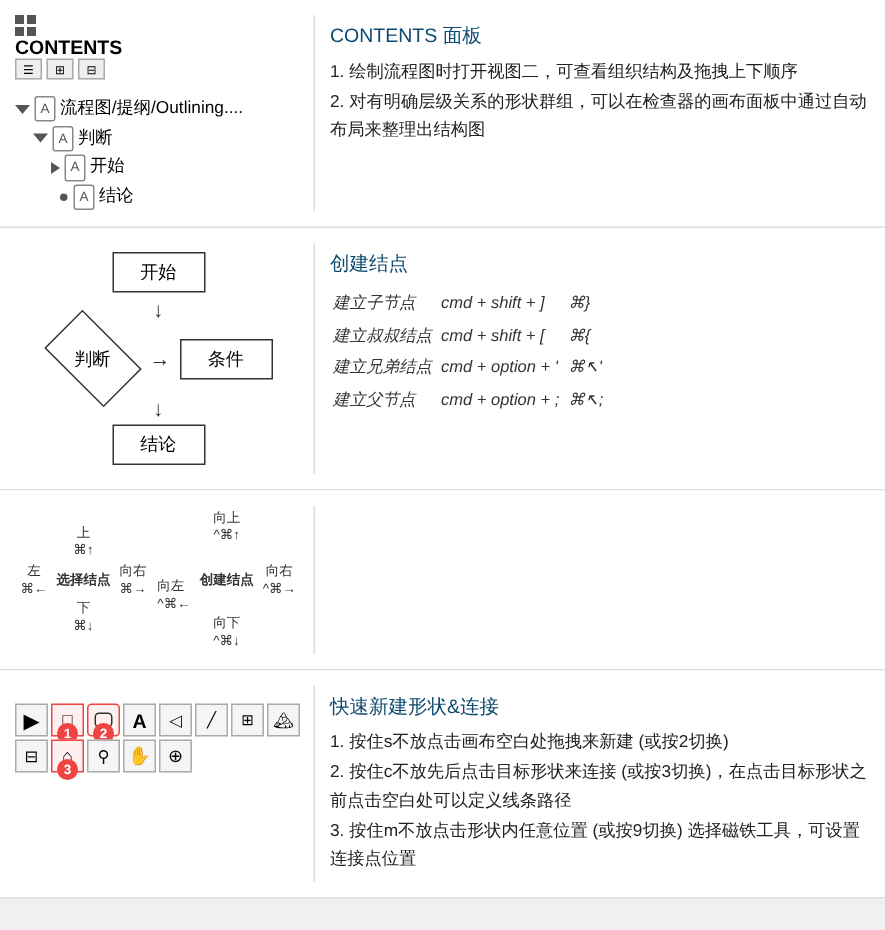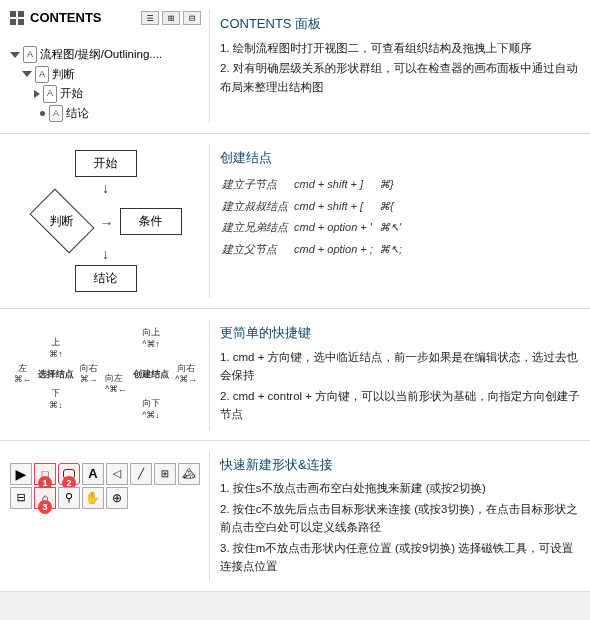--- a/index.html
+++ b/index.html
@@ -27,22 +27,23 @@
     .right-panel {
       flex: 1;
       padding: 4px 0;
       font-size: 11.5px;
       line-height: 1.6;
       color: #222;
     }
     
     .contents-header {
       display: flex;
-      align-items: flex-end;
-      margin-bottom: 20px;
+      align-items: flex-start;
+      margin-bottom: 10px;
+      flex-direction: column;
     }
     .contents-icon {
       display: inline-grid;
       grid-template-columns: repeat(2,6px);
       gap: 2px;
       margin-right: 6px;
     }
     .contents-icon span {
       width: 6px; height: 6px;
       background: #555;
@@ -361,25 +362,20 @@
         <div class="dg-cell" style="white-space:pre;text-align:left;margin-top:20px;">向左<br>^⌘←</div>
         <div class="dg-cell" style="font-weight:bold;font-size:9px;white-space:nowrap;">创建结点</div>
         <div class="dg-cell" style="white-space:pre;text-align:center;">向右<br>^⌘→</div>
 
         <div class="dg-cell"></div>
         <div class="dg-cell" style="white-space:pre;text-align:left;">向下<br>^⌘↓</div>
         <div class="dg-cell"></div>
       </div>
     </div>
   </div>
-  <div class="right-panel">
-    <h3>更简单的快捷键</h3>
-    <p>1. cmd + 方向键，选中临近结点，前一步如果是在编辑状态，选过去也会保持</p>
-    <p>2. cmd + control + 方向键，可以以当前形状为基础，向指定方向创建子节点</p>
-  </div>
 </div>
 
 <div class="section" style="min-height:130px;">
   <div class="left-panel" style="padding-top:12px;">
     <div class="tools-row" style="position:relative;margin-bottom:18px;">
 
       <div class="tool-btn" style="font-size:14px;">▶</div>
 
       <div class="tool-btn active">
         □

